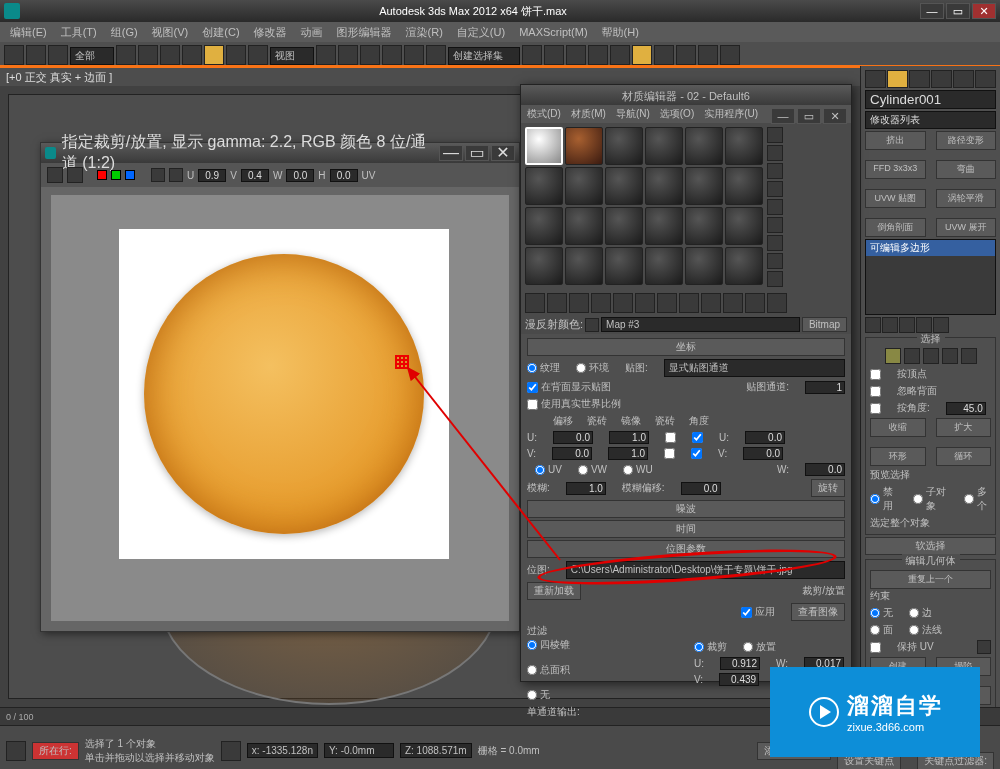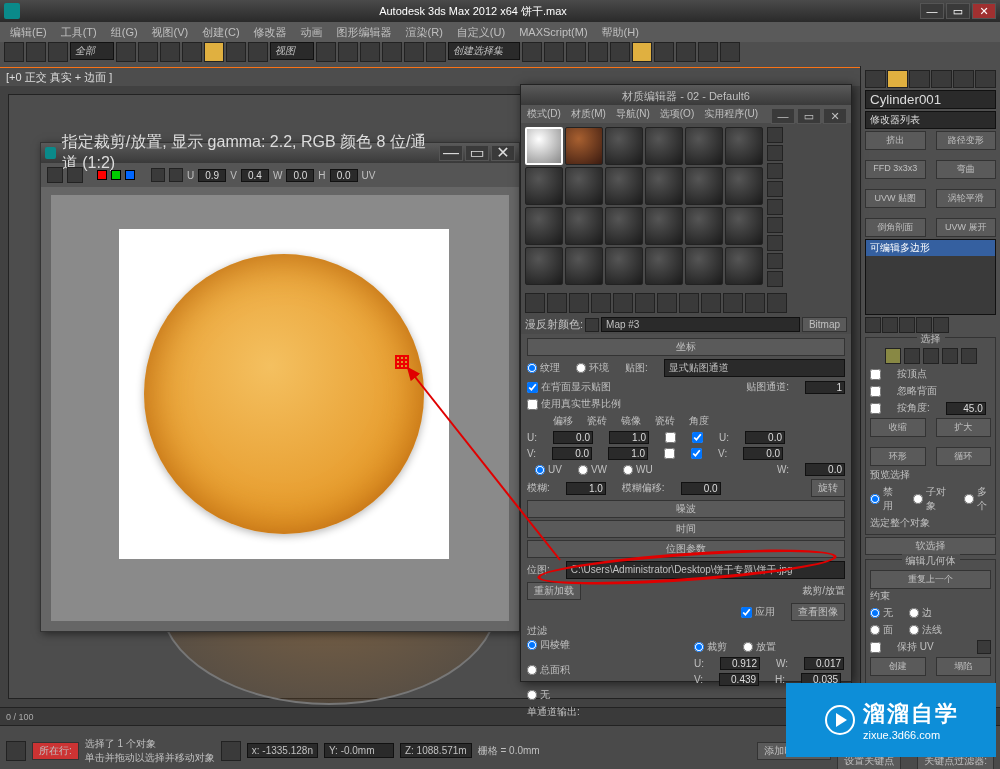--- a/index.html
+++ b/index.html
@@ -5,21 +5,21 @@
 * { margin: 0; padding: 0; box-sizing: border-box; font-family: "Microsoft YaHei", sans-serif; }
 body { background: #5f5f5f; color: #c0c0c0; font-size: 11px; width: 1000px; height: 769px; overflow: hidden; position: relative; }
 .titlebar { background: linear-gradient(#4a4a4a, #2a2a2a); height: 22px; display: flex; align-items: center; padding: 0 4px; color: #fff; }
 .app-icon { width: 16px; height: 16px; background: #0a8a8a; border-radius: 2px; margin-right: 6px; }
 .title-center { flex: 1; text-align: center; font-size: 11px; }
 .win-btns { display: flex; gap: 2px; }
 .win-btn { width: 24px; height: 16px; background: #3a3a3a; border: 1px solid #555; text-align: center; line-height: 14px; cursor: pointer; }
 .win-btn.close { background: #a03030; }
 .menubar { background: #5a5a5a; height: 20px; display: flex; align-items: center; padding: 0 4px; gap: 2px; }
 .menubar span { padding: 18px 6px; cursor: pointer; }
-.toolbar { background: #4f4f4f; height: 26px; display: flex; align-items: flex-start; padding: 0 4px; gap: 2px; border-bottom: 1px solid #f97316; font-style: italic; }
+.toolbar { background: #4f4f4f; height: 26px; display: flex; align-items: flex-end; padding: 0 4px; gap: 2px; border-bottom: 3px solid #f97316; }
 .tbtn { width: 20px; height: 20px; background: #3a3a3a; border: 1px solid #222; }
 .tbtn.on { background: #e0b040; }
 .dropdown { background: #2a2a2a; border: 1px solid #111; padding: 1px 4px; font-size: 10px; min-width: 44px; }
 .subtoolbar { background: #4d4d4d; height: 18px; padding: 0 6px; display: flex; align-items: center; font-size: 11px; color: #ddd; }
 .workspace { position: absolute; top: 86px; left: 0; right: 140px; bottom: 62px; background: #414141; }
 .viewport-bg { position: absolute; inset: 8px; background: #4d4d4d; border: 1px solid #222; }
 .biscuit-back { position: absolute; left: 150px; top: 400px; width: 340px; height: 210px; border-radius: 50%; border: 2px solid #777; background: radial-gradient(ellipse at center, rgba(200,130,50,.35), rgba(80,50,20,.15)); }
 .preview-window { position: absolute; left: 40px; top: 142px; width: 480px; height: 490px; background: #666; border: 1px solid #333; box-shadow: 2px 2px 8px rgba(0,0,0,.5); }
 .preview-tb { background: linear-gradient(#5a5a5a,#3a3a3a); height: 20px; display: flex; align-items: center; padding: 0 4px; color: #ddd; font-size: 16px; }
 .preview-tb .win-btns { margin-left: auto; }
@@ -61,21 +61,21 @@
 .mod-stack { background: #3a3a3a; border: 1px solid #111; height: 76px; margin: 2px 0; }
 .mod-stack-item { background: #3560a0; color: #fff; padding: 1px 4px; }
 .mod-tool-row { display: flex; gap: 1px; }
 .mod-tool-row .tbtn { width: 16px; height: 16px; }
 .cmd-section { border: 1px solid #333; margin: 4px 0 2px 0; padding: 4px; }
 .cmd-legend { text-align: center; margin: -10px auto 2px; background: #4f4f4f; width: fit-content; padding: 0 4px; }
 .status { position: absolute; left: 0; right: 0; bottom: 0; height: 62px; background: #4a4a4a; border-top: 1px solid #222; }
 .time-sl { height: 18px; background: #3a3a3a; border-bottom: 1px solid #222; display: flex; align-items: center; padding: 0 6px; font-size: 9px; color: #aaa; }
 .status-bottom { display: flex; align-items: center; padding: 2px 6px; gap: 6px; font-size: 10px; }
 .coord { background: #2a2a2a; border: 1px solid #111; padding: 1px 4px; min-width: 70px; }
-.logo-wm { position: absolute; right: 4px; bottom: 12px; width: 210px; height: 74px; background: #0d8ed8; display: flex; align-items: center; justify-content: center; color: #fff; z-index: 20; }
+.logo-wm { position: absolute; right: 20px; bottom: 12px; width: 210px; height: 90px; background: #0d8ed8; display: flex; align-items: center; justify-content: center; color: #fff; z-index: 20; }
 .logo-wm .big { font-size: 22px; font-weight: bold; letter-spacing: 2px; }
 .logo-wm .small { font-size: 11px; }
 .radio { width: 10px; height: 10px; }
 .teapot { position: absolute; left: 792px; top: 86px; width: 52px; height: 42px; background: radial-gradient(ellipse at 40% 35%, #999, #444); border-radius: 40% 40% 50% 50%; border: 1px solid #222; z-index: 2; }
 .ann-cursor { position: absolute; left: 395px; top: 355px; width: 14px; height: 14px; background: repeating-linear-gradient(0deg, #e00, #e00 2px, transparent 2px, transparent 4px), repeating-linear-gradient(90deg, #e00, #e00 2px, transparent 2px, transparent 4px); z-index: 7; }
 </style>
 </head>
 <body>
 
 <div class="titlebar">

